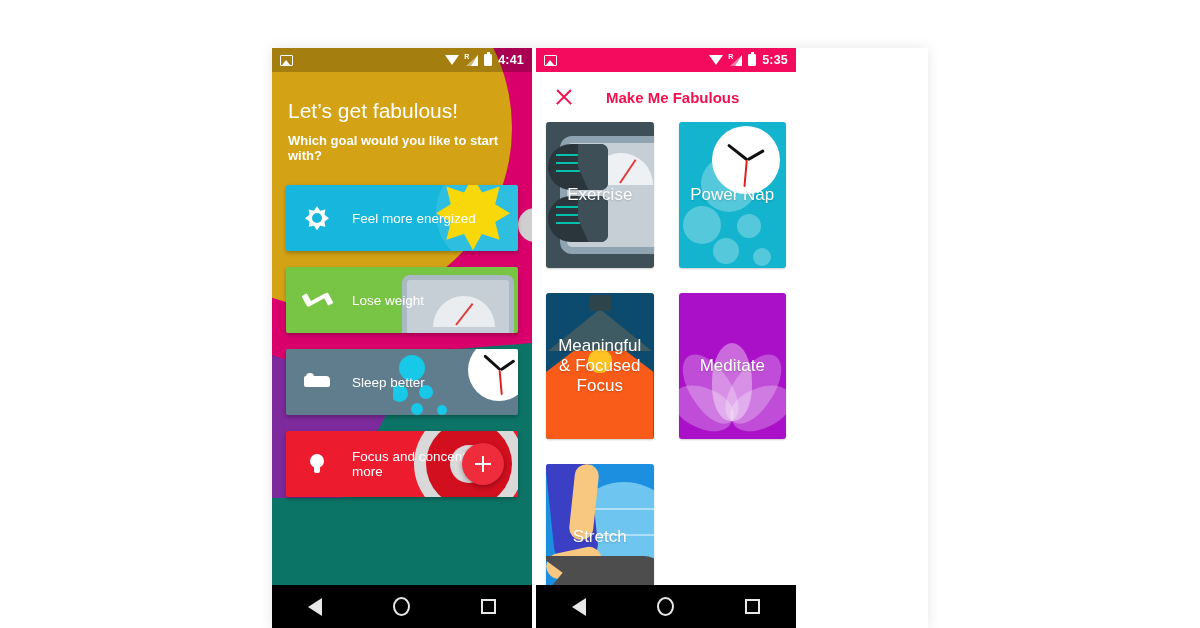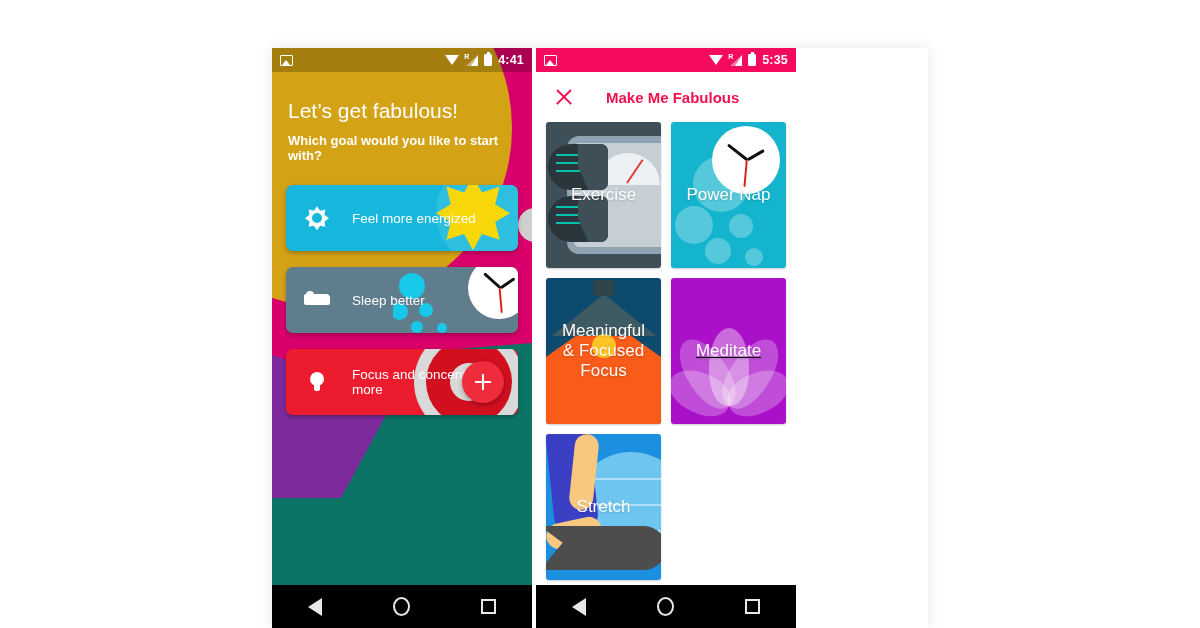--- a/index.html
+++ b/index.html
@@ -99,21 +99,21 @@
     color: #ffffff; font-size: 21px; font-weight: normal;
     padding: 0 16px; margin-bottom: 10px; line-height: 1.2;
   }
   .subhead {
     color: #ffffff; font-size: 13px; font-weight: bold;
     padding: 0 16px; margin-bottom: 22px;
   }
 
   .goal-list { display: flex; flex-direction: column; gap: 16px; padding: 0 14px; }
   .goal-card {
-    position: relative; height: 66px; border-radius: 7px; overflow: hidden;
+    position: relative; height: 66px; border-radius: 2px; overflow: hidden;
     display: flex; align-items: center; padding-left: 18px;
     box-shadow: 0 2px 4px rgba(0,0,0,0.28); cursor: pointer;
   }
   .goal-icon { width: 26px; height: 26px; z-index: 3; flex: none; position: relative; }
   .goal-label {
     color: #fff; font-size: 13.5px; margin-left: 22px; z-index: 3; position: relative;
   }
   .goal-art { position: absolute; right: 0; top: 0; bottom: 0; width: 125px; z-index: 1; overflow: hidden; }
 
   
@@ -242,21 +242,21 @@
   }
   .close-x:before { transform: rotate(45deg); }
   .close-x:after  { transform: rotate(-45deg); }
   .appbar-title {
     margin-left: 32px; color: #f0114f; font-size: 15px; font-weight: bold;
   }
 
   .tile-grid {
     position: absolute; left: 0; right: 0; top: 74px; bottom: 43px;
     padding: 0 10px; display: grid; grid-template-columns: 1fr 1fr;
-    grid-auto-rows: 146px; gap: 10px; overflow: hidden; z-index: 10;
+    grid-auto-rows: 146px; gap: 25px; overflow: hidden; z-index: 10;
   }
   .tile {
     position: relative; border-radius: 3px; overflow: hidden; cursor: pointer;
     display: flex; align-items: center; justify-content: center;
     box-shadow: 0 1px 2px rgba(0,0,0,0.20);
   }
   .tile-label {
     position: relative; z-index: 9; color: #fff; font-size: 17px;
     text-align: center; line-height: 1.18; padding: 0 6px;
     text-shadow: 0 1px 2px rgba(0,0,0,0.18);
@@ -326,21 +326,21 @@
   .lamp-cap {
     position: absolute; left: 50%; top: 2px; transform: translateX(-50%);
     width: 22px; height: 16px; background: #2d444b; border-radius: 2px;
   }
   .lamp-bulb {
     position: absolute; left: 50%; top: 56px; transform: translateX(-50%);
     width: 24px; height: 24px; border-radius: 50%; background: #ffc324;
   }
 
   
-  .t-meditate { background: #ab10c9; text-decoration: underline; }
+  .t-meditate { background: #ab10c9; }
   .petal {
     position: absolute; left: 50%; bottom: 18px; width: 40px; height: 78px;
     background: rgba(255,255,255,0.26); border-radius: 50% 50% 45% 45%;
     transform-origin: bottom center;
   }
   .petal.p1 { transform: translateX(-50%) rotate(0deg); background: rgba(255,255,255,0.38); }
   .petal.p2 { transform: translateX(-50%) rotate(-34deg); }
   .petal.p3 { transform: translateX(-50%) rotate(34deg); }
   .petal.p4 { transform: translateX(-50%) rotate(-66deg); height: 64px; }
   .petal.p5 { transform: translateX(-50%) rotate(66deg); height: 64px; }
@@ -462,20 +462,31 @@
 
           <div class="goal-card c-energized">
             <div class="goal-art">
               <div class="circ1"></div>
                 <div class="sun"></div>
             </div>
             <div class="goal-icon ic-sun"></div>
             <div class="goal-label">Feel more energized</div>
           </div>
 
+          <div class="goal-card c-weight">
+            <div class="goal-art">
+              <div class="scale-foot"></div>
+              <div class="scale-body">
+                <div class="scale-dial"></div>
+                <div class="scale-needle"></div>
+              </div>
+            </div>
+            <div class="goal-icon ic-dumbbell"></div>
+            <div class="goal-label">Lose weight</div>
+          </div>
 
           <div class="goal-card c-sleep">
             <div class="goal-art">
               <div class="bub" style="left:6px;top:6px;width:26px;height:26px;"></div>
               <div class="bub" style="left:-2px;top:36px;width:17px;height:17px;"></div>
               <div class="bub" style="left:26px;top:36px;width:14px;height:14px;"></div>
               <div class="bub" style="left:18px;top:54px;width:12px;height:12px;"></div>
               <div class="bub" style="left:44px;top:56px;width:10px;height:10px;"></div>
               <div class="clockface">
                 <div class="hh"></div>

